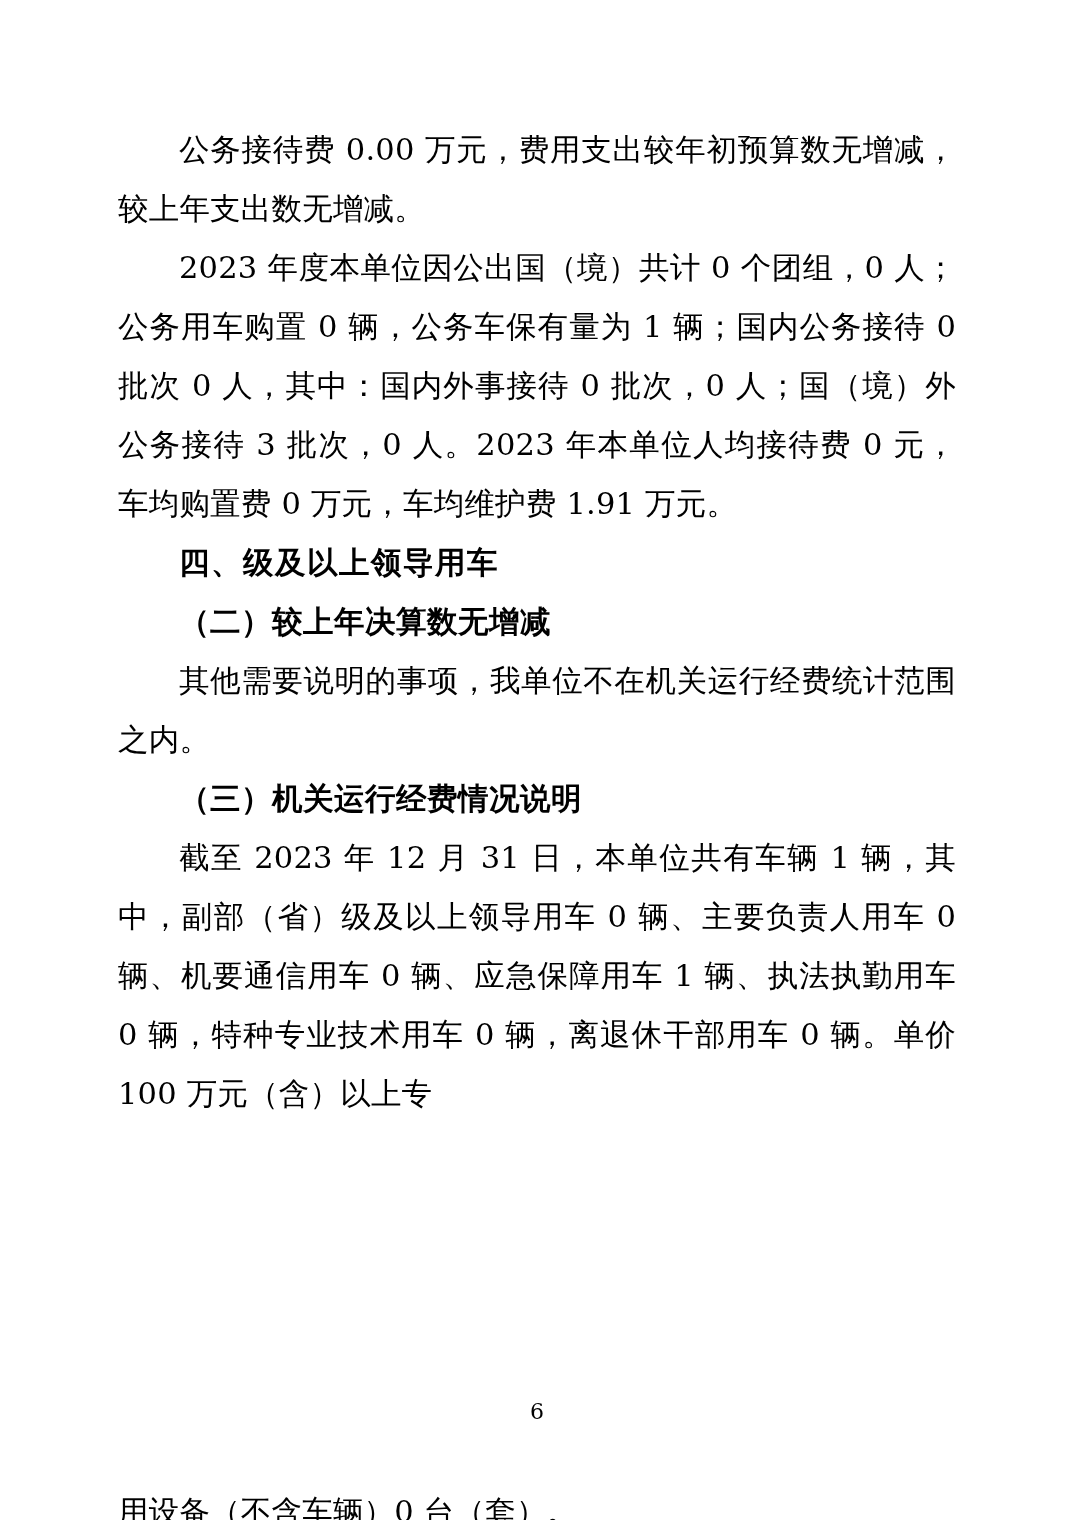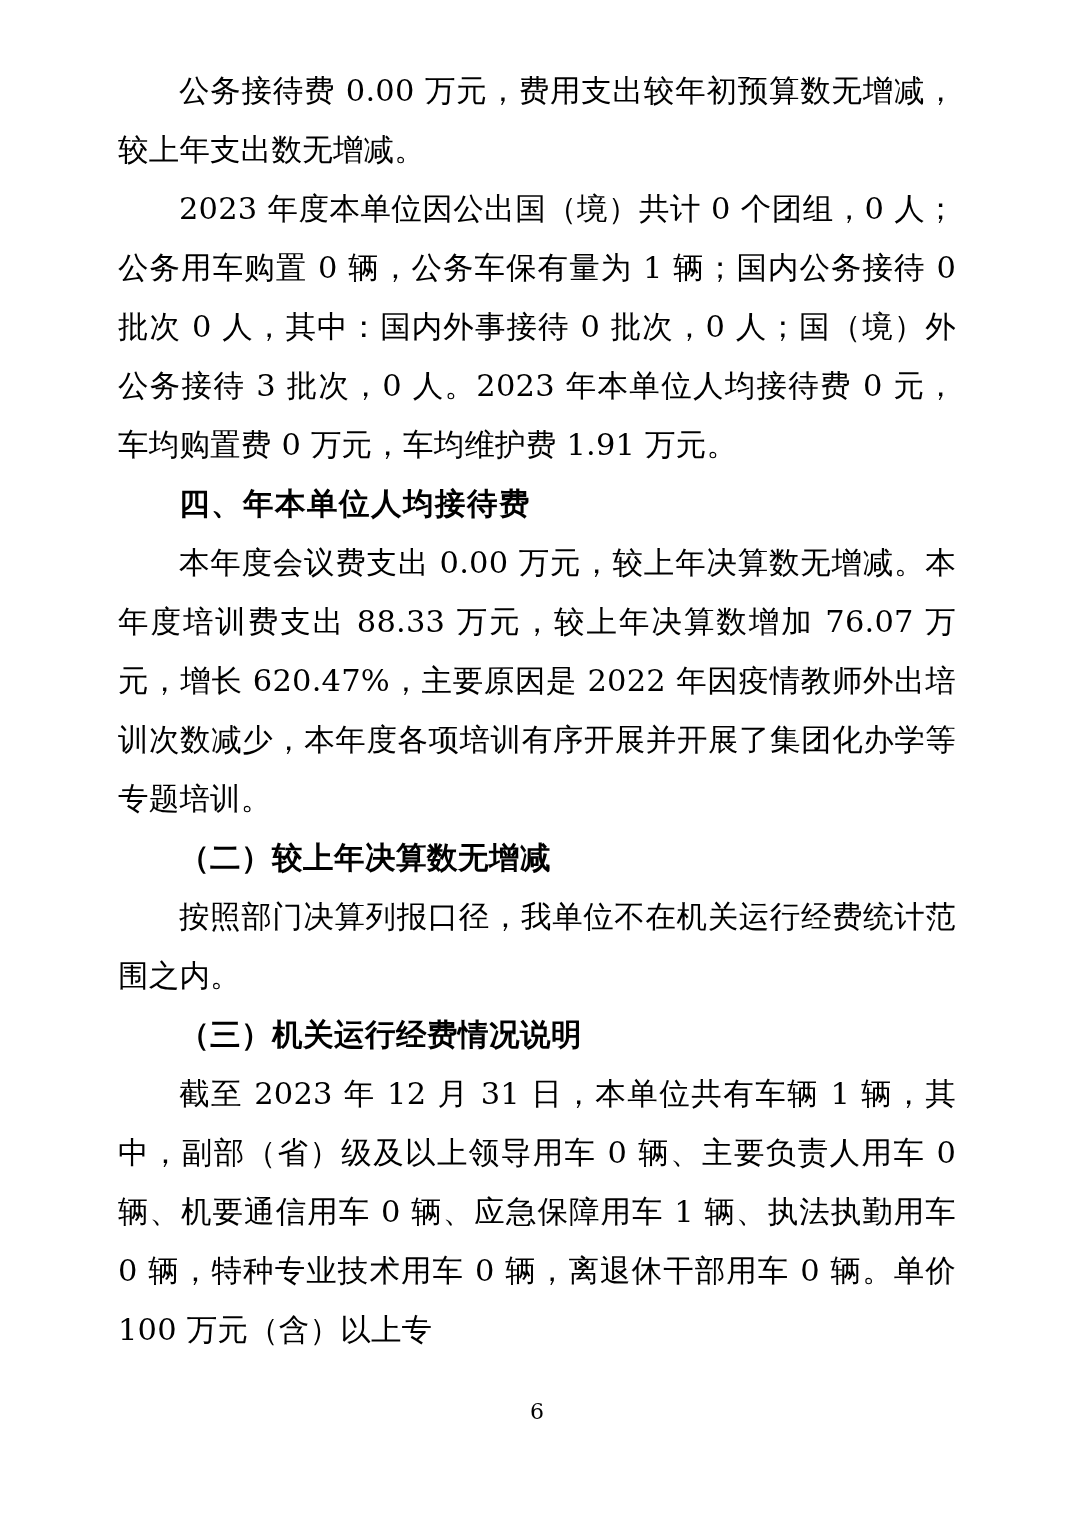--- a/index.html
+++ b/index.html
@@ -14,21 +14,21 @@
     font-family: "DejaVu Serif", "Liberation Serif", serif;
     color: #000000;
     overflow: hidden;
   }
   .page {
     position: absolute;
     left: 0; top: 0;
     width: 1074px;
     height: 1520px;
     box-sizing: border-box;
-    padding: 61px 118px 60px 118px;
+    padding: 120px 118px 60px 118px;
   }
   .doc-body {
     width: 838px;
     margin: 0 auto;
   }
   p {
     margin: 0;
     font-size: 30.5px;
     line-height: 59px;
     text-align: justify;
@@ -74,30 +74,32 @@
 <body>
 
 <div class="page">
   <div class="doc-body">
 
     <p class="para">公务接待费 0.00 万元，费用支出较年初预算数无增减，较上年支出数无增减。</p>
 
 
     <p class="para">2023 年度本单位因公出国（境）共计 0 个团组，0 人；公务用车购置 0 辆，公务车保有量为 1 辆；国内公务接待 0 批次 0 人，其中：国内外事接待 0 批次，0 人；国（境）外公务接待 3 批次，0 人。2023 年本单位人均接待费 0 元，车均购置费 0 万元，车均维护费 1.91 万元。</p>
 
-    <p class="heading-major">四、年本单位人均接待费</p>
+    <p class="heading-major">四、级及以上领导用车</p>
 
 
-    <p class="para">本年度会议费支出 0.00 万元，较上年决算数无增减。本年度培训费支出 88.33 万元，较上年决算数增加 76.07 万元，增长 620.47%，主要原因是 2022 年因疫情教师外出培训次数减少，本年度各项培训有序开展并开展了集团化办学等专题培训。</p>
 
     <p class="heading">（二）较上年决算数无增减</p>
 
-    <p class="para">按照部门决算列报口径，我单位不在机关运行经费统计范围之内。</p>
+    <p class="para">其他需要说明的事项，我单位不在机关运行经费统计范围之内。</p>
 
     <p class="heading">（三）机关运行经费情况说明</p>
 
     <p class="para">截至 2023 年 12 月 31 日，本单位共有车辆 1 辆，其中，副部（省）级及以上领导用车 0 辆、主要负责人用车 0 辆、机要通信用车 0 辆、应急保障用车 1 辆、执法执勤用车 0 辆，特种专业技术用车 0 辆，离退休干部用车 0 辆。单价 100 万元（含）以上专</p>
 
   </div>
 
   <div class="page-number">6</div>
 
+  <div class="cut-line">
+    <p>用设备（不含车辆）0 台（套）。</p>
+  </div>
 </div>
 
 </body></html>

